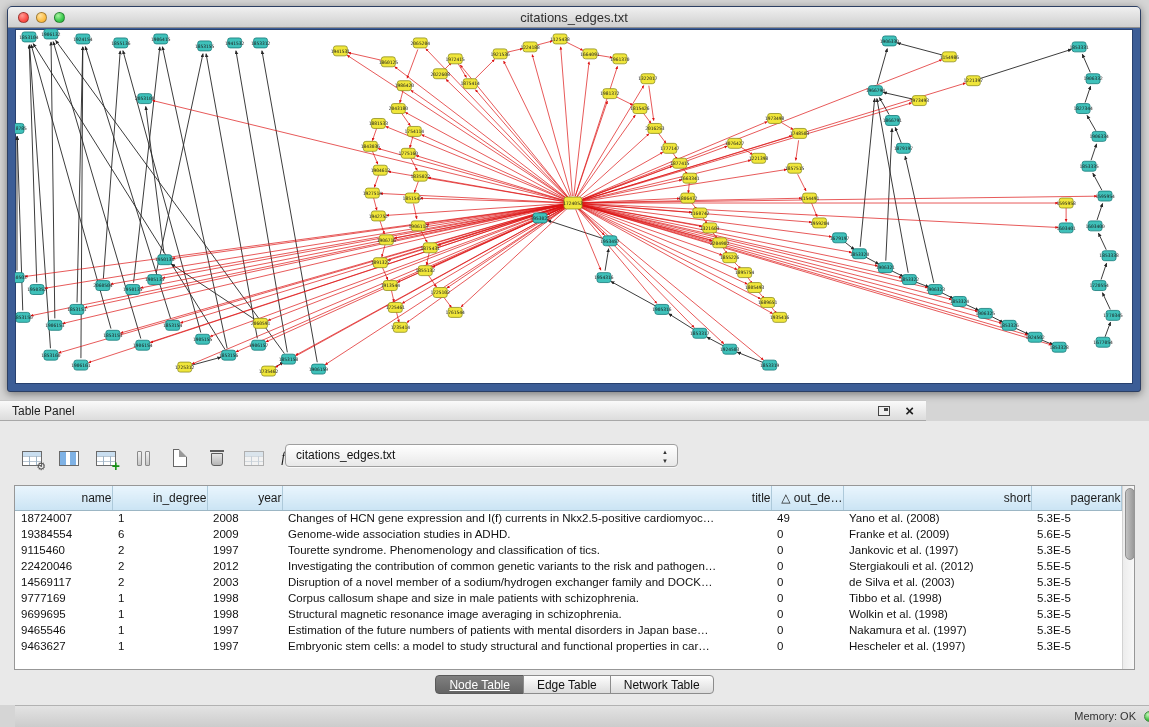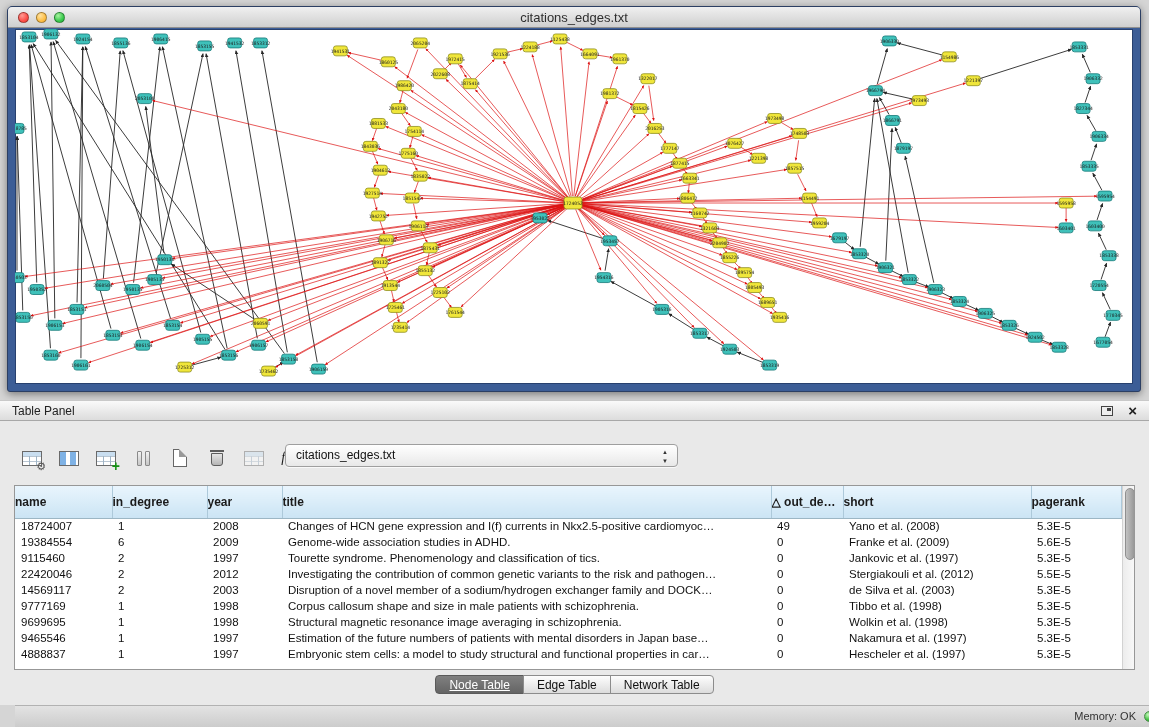--- a/index.html
+++ b/index.html
@@ -20,21 +20,21 @@
   .light.green { background:radial-gradient(circle at 35% 30%, #a8f3a0, #33c748 65%); }
   .canvas-wrap { position:absolute; left:7px; right:7px; top:22px; bottom:7px; background:#fff;
     box-shadow:inset 0 0 0 1px #27406e; }
   .canvas-wrap svg { width:100%; height:100%; display:block; }
   .node-label { font-size:4.6px; fill:#1c1c1c; text-anchor:middle;
     font-family:"DejaVu Sans Mono", monospace; }
   .edge-r { stroke-width:0.7; }
   .edge-k { stroke-width:0.9; }
 
   
-  .panel-header { position:absolute; left:0; top:400px; width:1149px; height:21px;
+  .panel-header { position:absolute; left:0; top:400px; width:926px; height:21px;
     background:linear-gradient(#fafafa,#dcdcdc); border-top:1px solid #c9c9c9; border-bottom:1px solid #a8a8a8; }
   .panel-header .ph-title { position:absolute; left:12px; font-size:12px; line-height:20px; color:#222; }
   .float-ic { position:absolute; right:36px; top:5px; width:12px; height:10px; border:1px solid #444; background:#eee; }
   .float-ic::after { content:""; position:absolute; right:1px; top:1px; width:4px; height:3px; background:#444; }
   .close-ic { position:absolute; right:12px; top:0; font-size:15px; font-weight:bold; color:#222; line-height:20px; cursor:default; }
 
   .panel-body { position:absolute; left:0; top:421px; width:1149px; height:284px; background:#e9e9e9; }
 
   
   .toolbar { position:absolute; left:20px; top:24px; height:26px; display:flex; gap:13px; align-items:center; }
@@ -61,21 +61,21 @@
   .combo { position:absolute; left:285px; top:23px; width:393px; height:23px;
     border:1px solid #9f9f9f; border-radius:4px; background:linear-gradient(#ffffff,#e8e8e8);
     font-size:12px; color:#111; line-height:21px; padding-left:10px; box-shadow:0 1px 0 rgba(255,255,255,.7); }
   .combo-arrows { position:absolute; right:9px; top:1px; display:flex; flex-direction:column; align-items:center; }
   .combo-arrows i { font-style:normal; font-size:6px; line-height:6px; color:#333; margin-top:3px; }
 
   
   .data-table-wrap { position:absolute; left:14px; top:64px; width:1121px; height:185px;
     border:1px solid #979797; background:#fff; display:flex; overflow:hidden; }
   table.data { border-collapse:collapse; table-layout:fixed; width:1106px; align-self:flex-start; }
-  table.data th { height:32px; font-weight:bold; font-size:12px; color:#1b1b1b; text-align:left;
+  table.data th { height:24px; font-weight:normal; font-size:12px; color:#1b1b1b; text-align:right;
     background:linear-gradient(#e9f5fd,#cbe4f4); border-right:1px solid #adc9da; border-bottom:1px solid #9cb6c4; overflow:hidden; white-space:nowrap; }
   table.data td { height:16px; font-size:11.5px; color:#111; padding:0 6px;
     white-space:nowrap; overflow:hidden; }
   table.data td.c5 { text-align:left; }
   col.c0{width:97px} col.c1{width:95px} col.c2{width:75px} col.c3{width:489px}
   col.c4{width:72px} col.c5{width:188px} col.c6{width:90px}
   .vscroll { width:15px; height:100%; margin-left:auto; background:linear-gradient(to right,#ececec,#f8f8f8);
     border-left:1px solid #d2d2d2; position:relative; }
   .vthumb { position:absolute; top:2px; left:2px; width:10px; height:72px; border-radius:6px;
     background:linear-gradient(to right,#c2c2c2,#989898); border:1px solid #8f8f8f; }
@@ -968,21 +968,21 @@
           <tr>
             <td class="c0">9465546</td>
             <td class="c1">1</td>
             <td class="c2">1997</td>
             <td class="c3">Estimation of the future numbers of patients with mental disorders in Japan base…</td>
             <td class="c4">0</td>
             <td class="c5">Nakamura et al. (1997)</td>
             <td class="c6">5.3E-5</td>
           </tr>
           <tr>
-            <td class="c0">4888837</td>
+            <td class="c0">9463627</td>
             <td class="c1">1</td>
             <td class="c2">1997</td>
             <td class="c3">Embryonic stem cells: a model to study structural and functional properties in car…</td>
             <td class="c4">0</td>
             <td class="c5">Hescheler et al. (1997)</td>
             <td class="c6">5.3E-5</td>
           </tr>
         </tbody>
     </table>
     <div class="vscroll">

